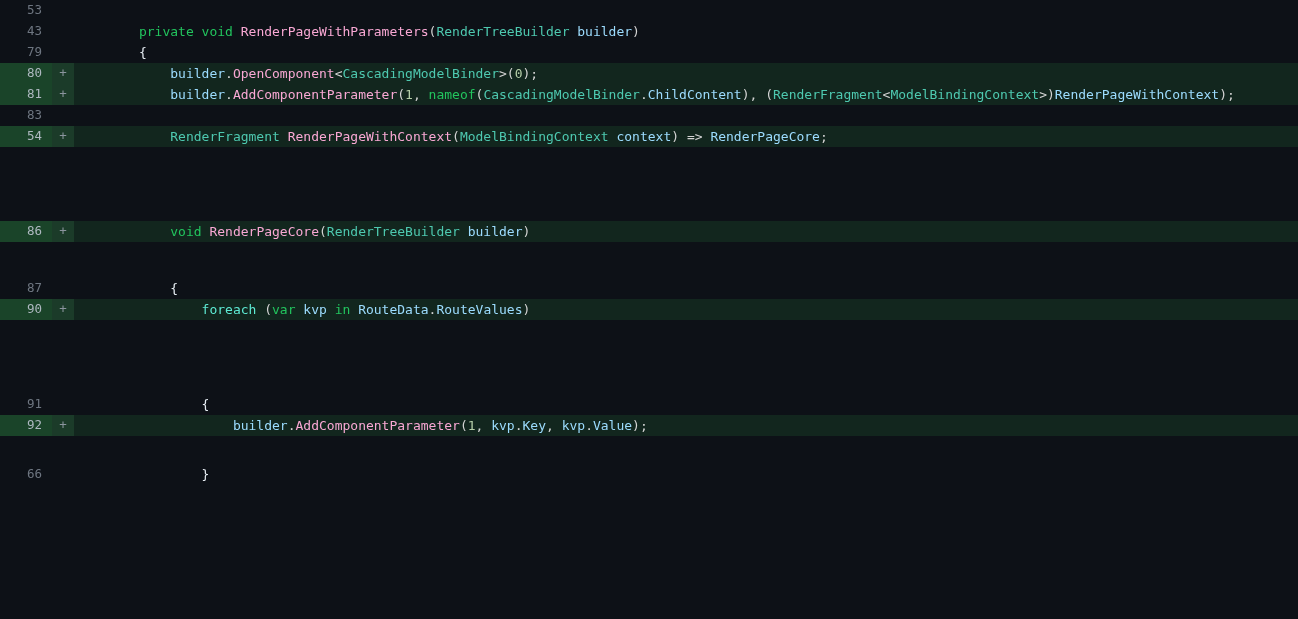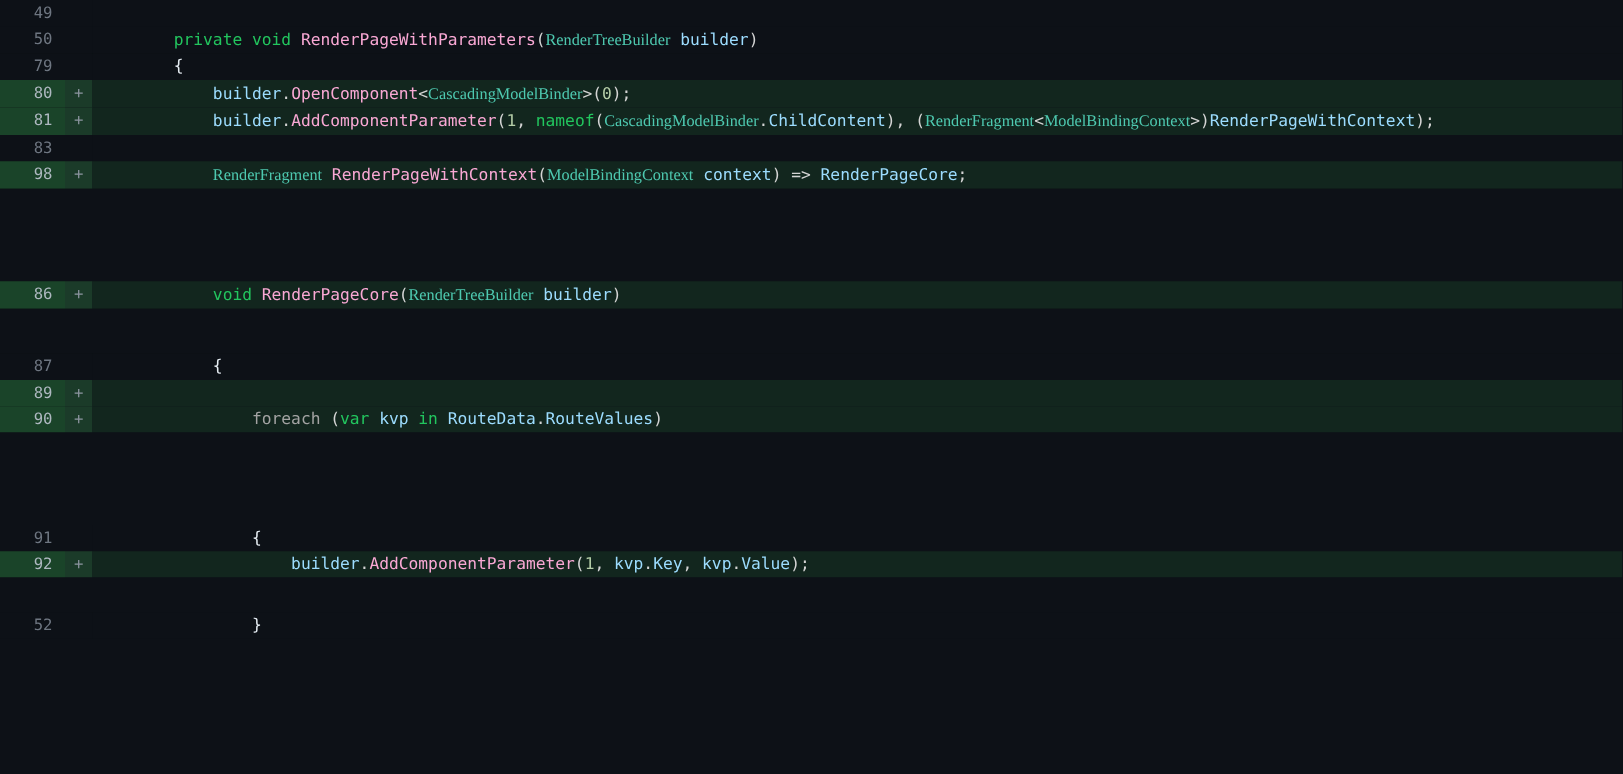--- a/index.html
+++ b/index.html
@@ -38,41 +38,41 @@
   tr.ctx td.lineno   { background:#0d1117; }
   tr.ctx td.marker   { background:#0d1117; }
   tr.ctx td.code     { background:#0d1117; }
   tr.add td.lineno   { background:#1a4429; color:#aeb8c0;margin-top:40px; }
   tr.add td.marker   { background:#1b3b29; }
   tr.add td.code     { background:#12261e;margin-left:48px; }
   tr.spacer td       { height:74px; background:#0d1117; }
   tr.spacer2 td      { height:36px; background:#0d1117; }
   tr.spacer3 td      { height:28px; background:#0d1117; }
 
-  .kw   { color:#a3a3a3; }
+  .kw   { color:#5eead4; }
   .kw2  { color:#22c55e; }
   .fn   { color:#f9a8d4; }
-  .type { color:#4ec9b0;font-family:Liberation Serif, serif; }
+  .type { color:#4ec9b0; }
   .num  { color:#b5cea8; }
   .prop { color:#9cdcfe; }
   .pl   { color:#e6edf3; }
   .pn   { color:#d4d4d4; }
 </style>
 </head>
 <body>
 
 <table class="diff-table">
   <tbody>
       <tr class="ctx">
-        <td class="lineno">49</td>
+        <td class="lineno">53</td>
         <td class="marker"></td>
         <td class="code">&nbsp;</td>
       </tr>
       <tr class="ctx">
-        <td class="lineno">50</td>
+        <td class="lineno">43</td>
         <td class="marker"></td>
         <td class="code"><span class="pl">      </span><span class="kw2">private</span><span class="pl"> </span><span class="kw2">void</span><span class="pl"> </span><span class="fn">RenderPageWithParameters</span><span class="pn">(</span><span class="type">RenderTreeBuilder</span><span class="pl"> </span><span class="prop">builder</span><span class="pn">)</span></td>
       </tr>
       <tr class="ctx">
         <td class="lineno">79</td>
         <td class="marker"></td>
         <td class="code"><span class="pl">      {</span></td>
       </tr>
       <tr class="add">
         <td class="lineno">80</td>
@@ -83,44 +83,39 @@
         <td class="lineno">81</td>
         <td class="marker">+</td>
         <td class="code"><span class="pl">          </span><span class="prop">builder</span><span class="pn">.</span><span class="fn">AddComponentParameter</span><span class="pn">(</span><span class="num">1</span><span class="pn">, </span><span class="kw2">nameof</span><span class="pn">(</span><span class="type">CascadingModelBinder</span><span class="pn">.</span><span class="prop">ChildContent</span><span class="pn">), (</span><span class="type">RenderFragment</span><span class="pn">&lt;</span><span class="type">ModelBindingContext</span><span class="pn">&gt;</span><span class="pn">)</span><span class="prop">RenderPageWithContext</span><span class="pn">);</span></td>
       </tr>
       <tr class="ctx">
         <td class="lineno">83</td>
         <td class="marker"></td>
         <td class="code">&nbsp;</td>
       </tr>
       <tr class="add">
-        <td class="lineno">98</td>
+        <td class="lineno">54</td>
         <td class="marker">+</td>
         <td class="code"><span class="pl">          </span><span class="type">RenderFragment</span><span class="pl"> </span><span class="fn">RenderPageWithContext</span><span class="pn">(</span><span class="type">ModelBindingContext</span><span class="pl"> </span><span class="prop">context</span><span class="pn">) </span><span class="pn">=&gt;</span><span class="pl"> </span><span class="prop">RenderPageCore</span><span class="pn">;</span></td>
       </tr>
       <tr class="spacer">
         <td colspan="3"></td>
       </tr>
       <tr class="add">
         <td class="lineno">86</td>
         <td class="marker">+</td>
         <td class="code"><span class="pl">          </span><span class="kw2">void</span><span class="pl"> </span><span class="fn">RenderPageCore</span><span class="pn">(</span><span class="type">RenderTreeBuilder</span><span class="pl"> </span><span class="prop">builder</span><span class="pn">)</span></td>
       </tr>
       <tr class="spacer2">
         <td colspan="3"></td>
       </tr>
       <tr class="ctx">
         <td class="lineno">87</td>
         <td class="marker"></td>
         <td class="code"><span class="pl">          {</span></td>
-      </tr>
-      <tr class="add">
-        <td class="lineno">89</td>
-        <td class="marker">+</td>
-        <td class="code">&nbsp;</td>
       </tr>
       <tr class="add">
         <td class="lineno">90</td>
         <td class="marker">+</td>
         <td class="code"><span class="pl">              </span><span class="kw">foreach</span><span class="pn"> (</span><span class="kw2">var</span><span class="pl"> </span><span class="prop">kvp</span><span class="pl"> </span><span class="kw2">in</span><span class="pl"> </span><span class="prop">RouteData</span><span class="pn">.</span><span class="prop">RouteValues</span><span class="pn">)</span></td>
       </tr>
       <tr class="spacer">
         <td colspan="3"></td>
       </tr>
       <tr class="ctx">
@@ -130,18 +125,18 @@
       </tr>
       <tr class="add">
         <td class="lineno">92</td>
         <td class="marker">+</td>
         <td class="code"><span class="pl">                  </span><span class="prop">builder</span><span class="pn">.</span><span class="fn">AddComponentParameter</span><span class="pn">(</span><span class="num">1</span><span class="pn">, </span><span class="prop">kvp</span><span class="pn">.</span><span class="prop">Key</span><span class="pn">, </span><span class="prop">kvp</span><span class="pn">.</span><span class="prop">Value</span><span class="pn">);</span></td>
       </tr>
       <tr class="spacer3">
         <td colspan="3"></td>
       </tr>
       <tr class="ctx">
-        <td class="lineno">52</td>
+        <td class="lineno">66</td>
         <td class="marker"></td>
         <td class="code"><span class="pl">              }</span></td>
       </tr>
     </tbody>
 </table>
 
 </body></html>

